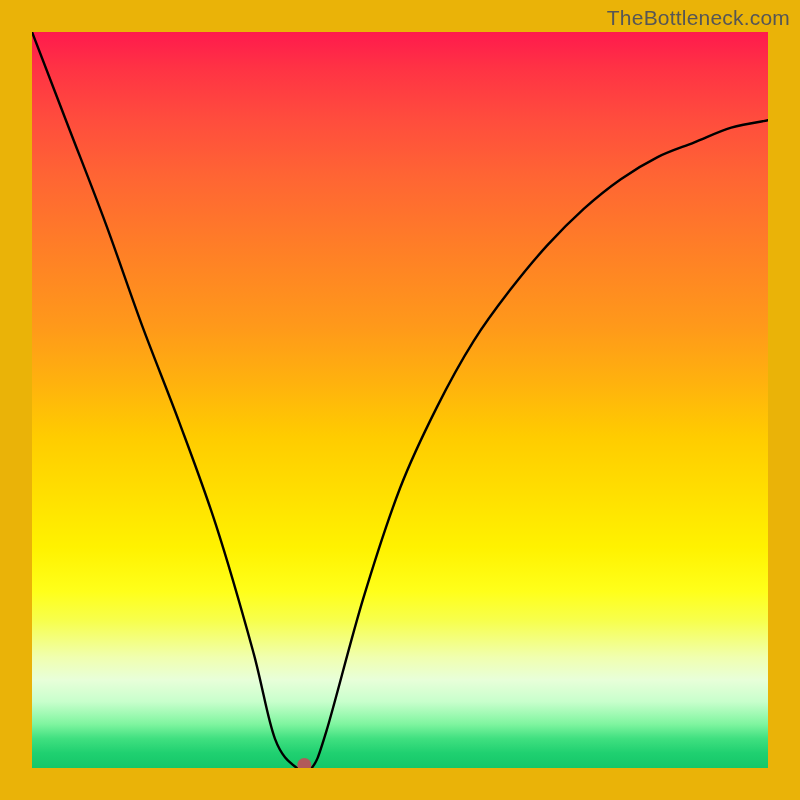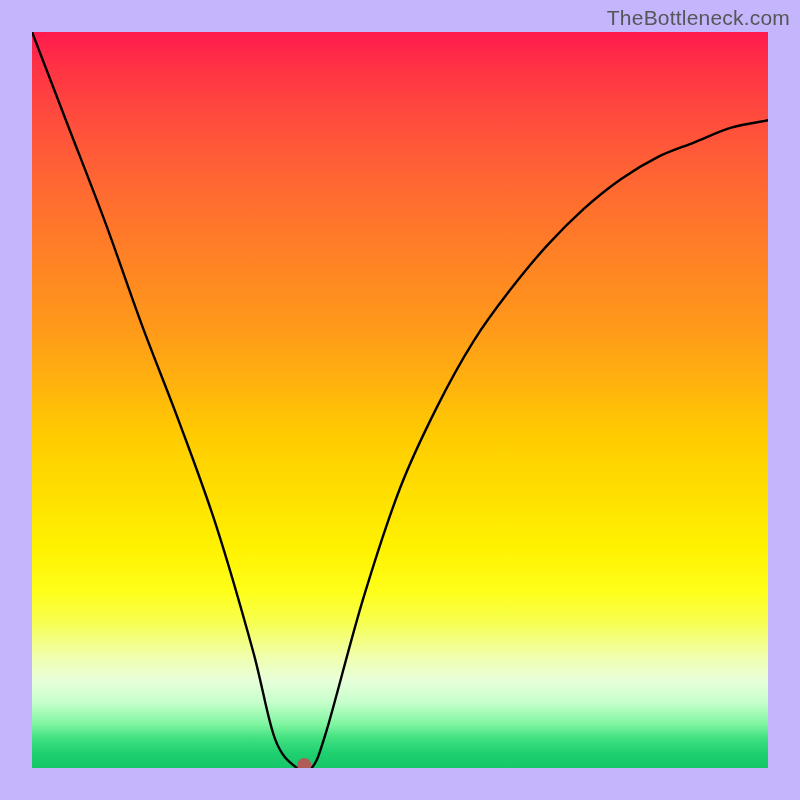--- a/index.html
+++ b/index.html
@@ -8,21 +8,21 @@
     width: 800px;
     height: 800px;
     overflow: hidden;
     background: #000;
     font-family: Arial, Helvetica, sans-serif;
   }
   .frame {
     position: relative;
     width: 800px;
     height: 800px;
-    background: #c4b5fd;
+    background: #eab308;
   }
   .plot {
     position: absolute;
     left: 32px;
     top: 32px;
     width: 736px;
     height: 736px;
     
     background: linear-gradient(to bottom,
       #ff1a4d 0%,

